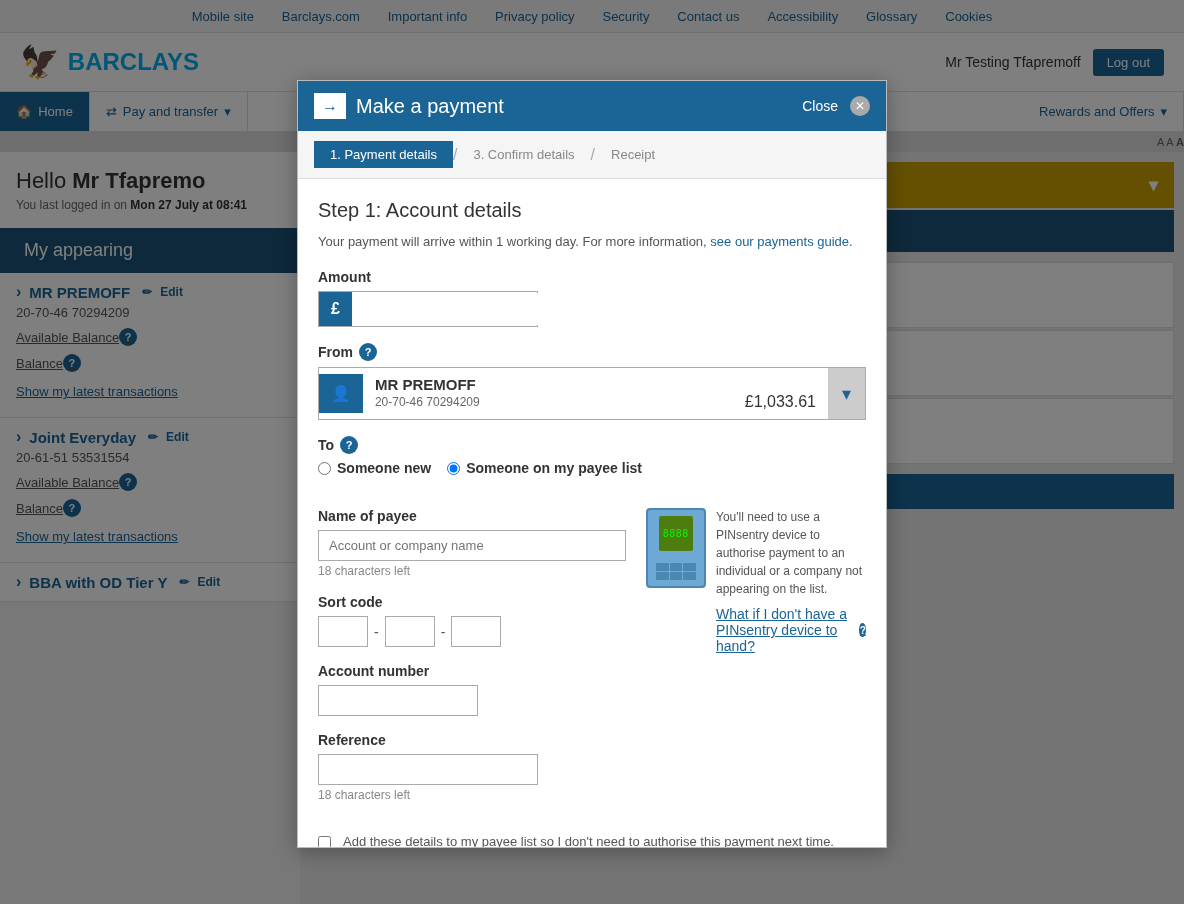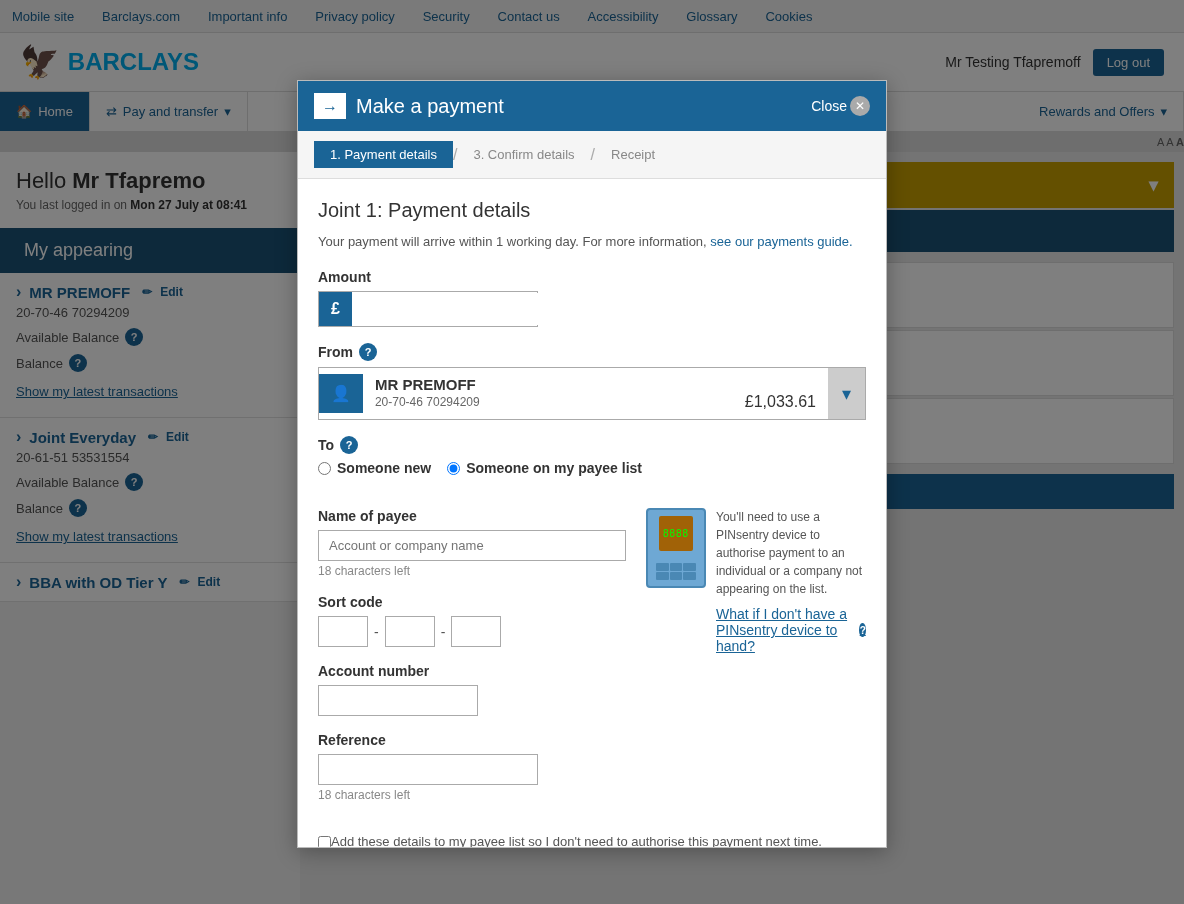--- a/index.html
+++ b/index.html
@@ -1,19 +1,19 @@
 <!DOCTYPE html>
 <html><head>
   <meta charset="utf-8">
   <style>
     * { box-sizing: border-box; margin: 0; padding: 0; }
     body { font-family: Arial, sans-serif; font-size: 14px; background: #e8e8e8; color: #333; }
 
     
-    .top-nav { background: #f5f5f5; border-bottom: 1px solid #ddd; padding: 8px 0; }
+    .top-nav { background: #f5f5f5; border-bottom: 1px solid #ddd; padding: 8px 0; text-align: center; }
     .top-nav a { color: #1a6496; text-decoration: none; margin: 0 12px; font-size: 13px; }
 
     
     .header { background: #fff; padding: 10px 20px; display: flex; align-items: center; justify-content: space-between; border-bottom: 1px solid #ddd; }
     .logo { display: flex; align-items: center; gap: 8px; color: #00AEEF; font-size: 24px; font-weight: bold; }
     .logo-eagle { color: #00AEEF; font-size: 32px; }
     .header-right { display: flex; align-items: center; gap: 12px; }
     .user-name { color: #333; font-size: 14px; }
     .logout-btn { background: #1a6496; color: #fff; border: none; padding: 6px 14px; cursor: pointer; font-size: 13px; border-radius: 3px; text-align: center; }
 
@@ -33,21 +33,21 @@
     .hello-section h2 strong { font-weight: bold; }
     .last-logged { font-size: 12px; color: #666; margin-top: 4px; }
     .last-logged strong { color: #333; }
 
     .my-accounts-header { background: #1a5276; color: #fff; padding: 12px 16px; font-size: 18px; display: flex; align-items: center; gap: 8px; }
     .my-accounts-header::before { content: ''; }
 
     .account-item { background: #fff; border-bottom: 1px solid #e0e0e0; padding: 10px 16px; }
     .account-name { color: #1a6496; font-size: 15px; font-weight: bold; display: flex; align-items: center; gap: 8px; cursor: pointer; }
     .account-number { color: #555; font-size: 13px; margin: 4px 0; }
-    .balance-row { display: flex; align-items: center; gap: 6px; padding: 4px 0; font-size: 13px; color: #555; }
+    .balance-row { display: flex; align-items: center; padding: 4px 0; font-size: 13px; color: #555; text-decoration: underline; }
     .show-transactions { color: #1a6496; text-decoration: underline; cursor: pointer; font-size: 13px; padding: 8px 0; display: block; }
 
     
     .right-panel { flex: 1; padding: 0; background: #e8e8e8; }
     .right-panel-inner { padding: 10px; }
     .need-help { background: #c8a000; color: #fff; padding: 12px 16px; display: flex; align-items: center; justify-content: space-between; cursor: pointer; font-size: 18px; font-weight: bold; margin-bottom: 2px; }
     .service-centre { background: #1a5276; color: #fff; padding: 12px 16px; font-size: 16px; font-weight: bold; margin-bottom: 10px; }
 
     .service-item { background: #fff; border: 1px solid #ddd; padding: 12px 16px; margin-bottom: 2px; display: flex; align-items: flex-start; gap: 12px; }
     .service-item-icon { background: #1a6496; color: #fff; border-radius: 50%; width: 36px; height: 36px; display: flex; align-items: center; justify-content: center; font-size: 18px; flex-shrink: 0; margin-top: 4px; }
@@ -58,21 +58,21 @@
     .view-all-btn { background: #1a6496; color: #fff; border: none; padding: 10px 20px; cursor: pointer; font-size: 13px; width: 100%; margin-top: 8px; }
 
     
     .overlay { position: fixed; top: 0; left: 0; width: 100%; height: 100%; background: rgba(0,0,0,0.5); z-index: 100; }
 
     
     .modal { position: fixed; top: 80px; left: 50%; transform: translateX(-50%); width: 590px; background: #fff; z-index: 200; border: 1px solid #bbb; box-shadow: 0 4px 20px rgba(0,0,0,0.3); max-height: 85vh; overflow-y: auto; }
     .modal-header { background: #1a6496; color: #fff; padding: 12px 16px; display: flex; align-items: center; justify-content: space-between; }
     .modal-header h3 { font-size: 20px; font-weight: normal; display: flex; align-items: center; gap: 10px; }
     .modal-header .arrow-icon { background: #fff; color: #1a6496; padding: 4px 8px; font-size: 16px; }
-    .close-btn { display: flex; align-items: center; gap: 3px; cursor: pointer; font-size: 14px; color: #fff; background: none; border: none; }
+    .close-btn { display: flex; align-items: center; gap: 12px; cursor: pointer; font-size: 14px; color: #fff; background: none; border: none; }
     .close-x { background: #aaa; color: #fff; border-radius: 50%; width: 20px; height: 20px; display: flex; align-items: center; justify-content: center; font-size: 12px; }
 
     
     .steps-bar { display: flex; padding: 10px 16px; background: #f5f5f5; border-bottom: 1px solid #ddd; gap: 0; align-items: center; }
     .step { padding: 6px 16px; font-size: 13px; cursor: pointer; }
     .step.active { background: #1a6496; color: #fff; }
     .step.inactive { color: #888; }
     .step-divider { color: #aaa; font-size: 16px; }
 
     
@@ -111,21 +111,21 @@
     .char-count { font-size: 12px; color: #888; margin-top: 3px; }
 
     .sort-code-inputs { display: flex; align-items: center; gap: 6px; }
     .sort-input { width: 50px; border: 1px solid #aaa; padding: 7px 10px; font-size: 13px; text-align: center; outline: none; }
     .sort-dash { color: #555; }
 
     .account-num-input { width: 160px; border: 1px solid #aaa; padding: 7px 10px; font-size: 13px; outline: none; }
 
     .reference-input { width: 220px; border: 1px solid #aaa; padding: 7px 10px; font-size: 13px; outline: none; }
 
-    .checkbox-row { display: flex; align-items: flex-start; gap: 0; margin: 16px 0; font-size: 13px; color: #555; }
+    .checkbox-row { display: flex; align-items: flex-start; gap: 12px; margin: 16px 0; font-size: 13px; color: #555; }
     .checkbox-row input[type="checkbox"] { margin-top: 2px; cursor: pointer; }
 
     
     .modal::-webkit-scrollbar { width: 6px; }
     .modal::-webkit-scrollbar-track { background: #f1f1f1; }
     .modal::-webkit-scrollbar-thumb { background: #888; }
   </style>
 </head>
 <body>
 
@@ -306,21 +306,21 @@
   <div class="steps-bar">
     <div class="step active">1. Payment details</div>
     <span class="step-divider">/</span>
     <div class="step inactive">3. Confirm details</div>
     <span class="step-divider">/</span>
     <div class="step inactive">Receipt</div>
   </div>
 
   <div class="modal-body">
 
-    <h2>Joint 1: Payment details</h2>
+    <h2>Step 1: Account details</h2>
 
     <p class="info-text">
       <span>Your payment will arrive within 1 working day. For more information, </span>
       <a>see our payments guide.</a>
     </p>
 
     <div class="form-group">
       <label>Amount</label>
       <div class="amount-input-wrapper">
         <span class="currency-symbol">£</span>
@@ -394,21 +394,21 @@
           <div class="char-count">18 characters left</div>
         </div>
 
       </div>
 
       <div class="payee-right">
         <div style="display:flex; gap:10px; align-items:flex-start;">
 
           <div style="flex-shrink:0;">
             <div style="width:60px; height:80px; background:#6ea8d4; border:2px solid #4a88b4; border-radius:4px; display:flex; flex-direction:column; align-items:center; justify-content:center; font-size:20px; color:#fff; position:relative;">
-              <div style="font-size:10px; background:#a16207; color:#0f0; padding:12px 4px; margin-bottom:12px; border-radius:2px; letter-spacing:1px;">8888</div>
+              <div style="font-size:10px; background:#4d7c0f; color:#0f0; padding:12px 4px; margin-bottom:12px; border-radius:2px; letter-spacing:1px;">8888</div>
               <div style="display:grid; grid-template-columns:repeat(3,1fr); gap:1px; width:40px;">
                 <div style="background:#4a88b4; height:8px; border-radius:1px;"></div>
                 <div style="background:#4a88b4; height:8px; border-radius:1px;"></div>
                 <div style="background:#4a88b4; height:8px; border-radius:1px;"></div>
                 <div style="background:#4a88b4; height:8px; border-radius:1px;"></div>
                 <div style="background:#4a88b4; height:8px; border-radius:1px;"></div>
                 <div style="background:#4a88b4; height:8px; border-radius:1px;"></div>
               </div>
             </div>
           </div>

